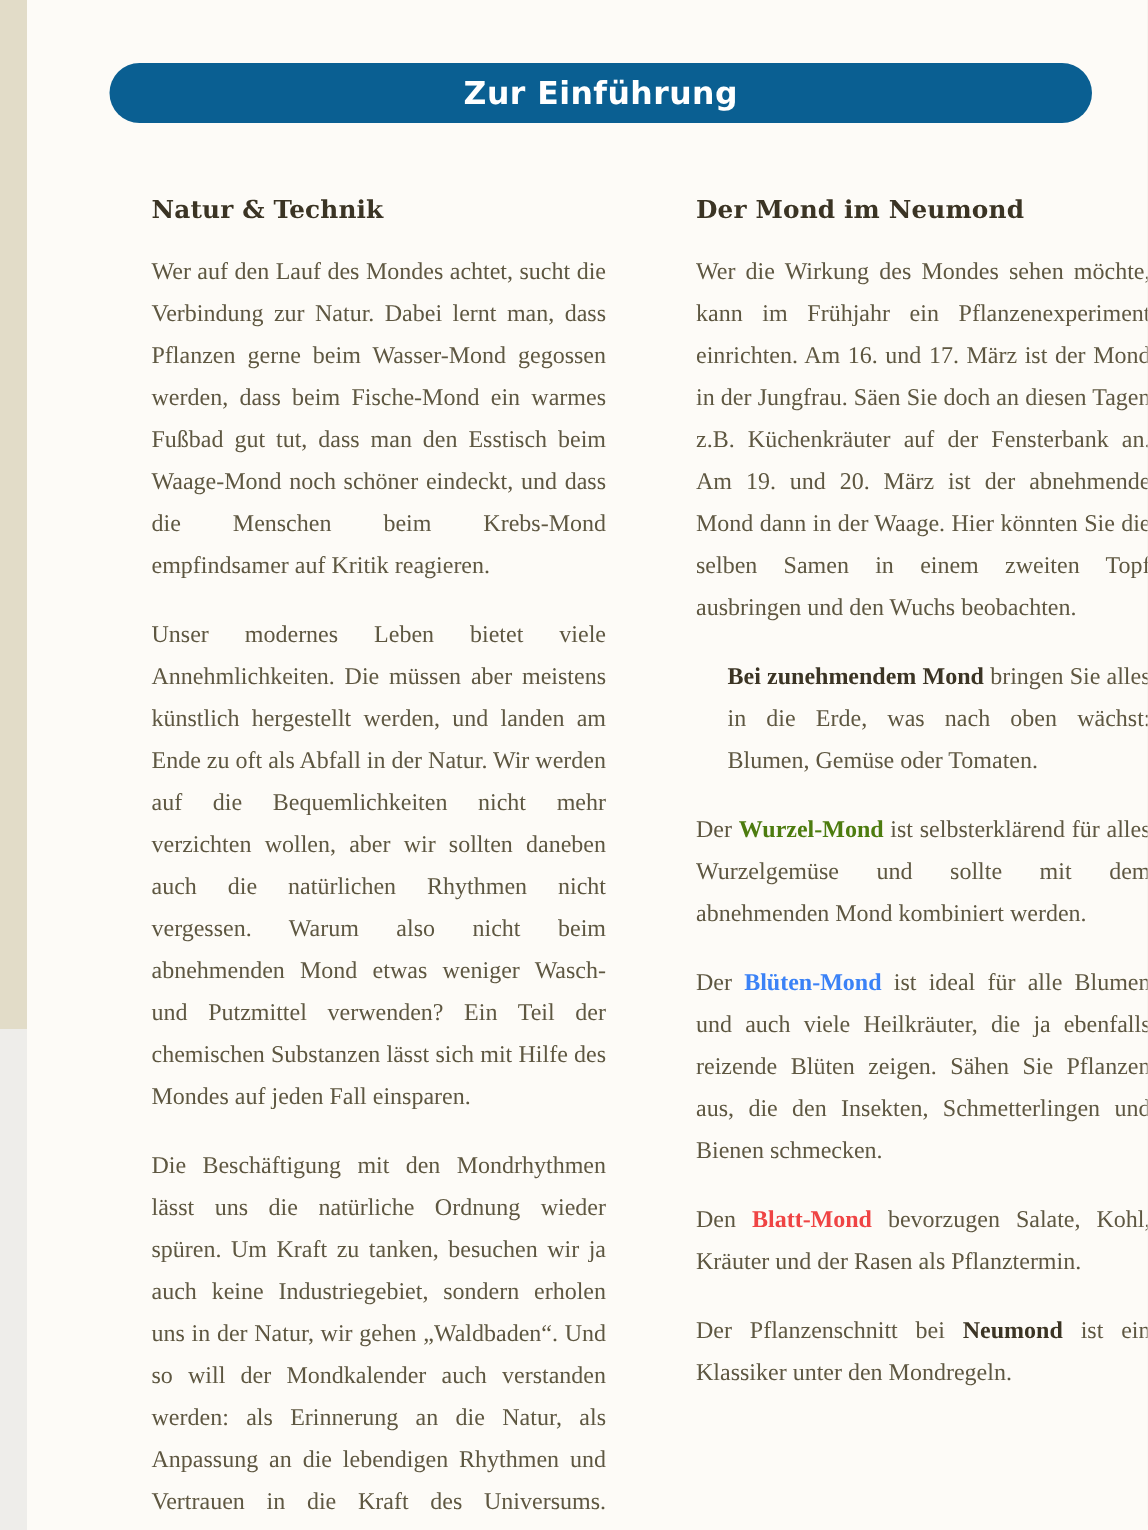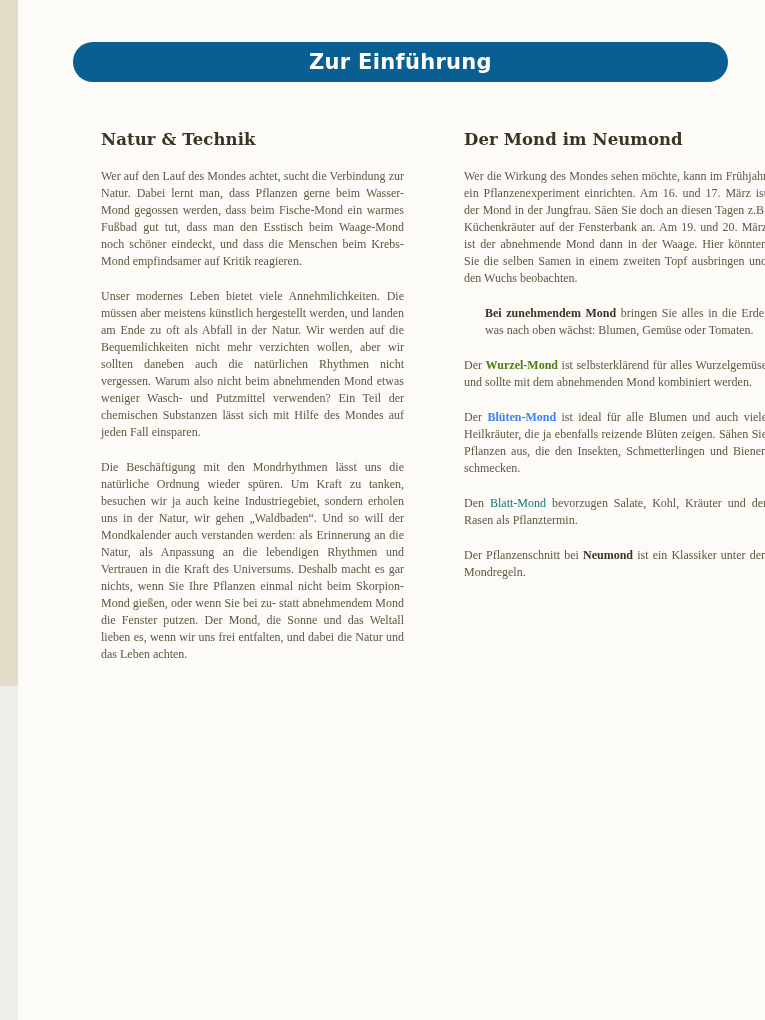--- a/index.html
+++ b/index.html
@@ -72,22 +72,22 @@
   .col-heading {
     font-family: "DejaVu Serif", serif;
     font-weight: bold;
     font-size: 16.5px;
     color: #3B3424;
     margin: 0 0 19px 0;
     letter-spacing: 0.1px;
   }
 
   .para {
-    font-size: 12px;
-    line-height: 17px;
+    font-size: 16px;
+    line-height: 28px;
     color: #5E5741;
     text-align: justify;
     margin: 0 0 18px 0;
     hyphens: auto;
     -webkit-hyphens: auto;
   }
   .para:last-child { margin-bottom: 0; }
 
   .para.indented {
     margin-left: 21px;
@@ -96,21 +96,21 @@
 
   .lead {
     font-weight: bold;
     color: #3B3424;
     font-family: Liberation Serif, serif;
   }
 
   .term-frucht { font-weight: bold; color: #E8293C; }
   .term-wurzel { font-weight: bold; color: #4d7c0f; }
   .term-blueten { font-weight: bold; color: #3b82f6; }
-  .term-blatt  { font-weight: normal; color: #0f766e; }
+  .term-blatt  { font-weight: bold; color: #ef4444; }
   .term-neu    { font-weight: bold; color: #3B3424; }
 </style>
 </head>
 <body>
 
 <div id="edge-strip-top-left"></div>
 <div id="edge-strip-top-right"></div>
 
 <div id="page-sheet">
 

